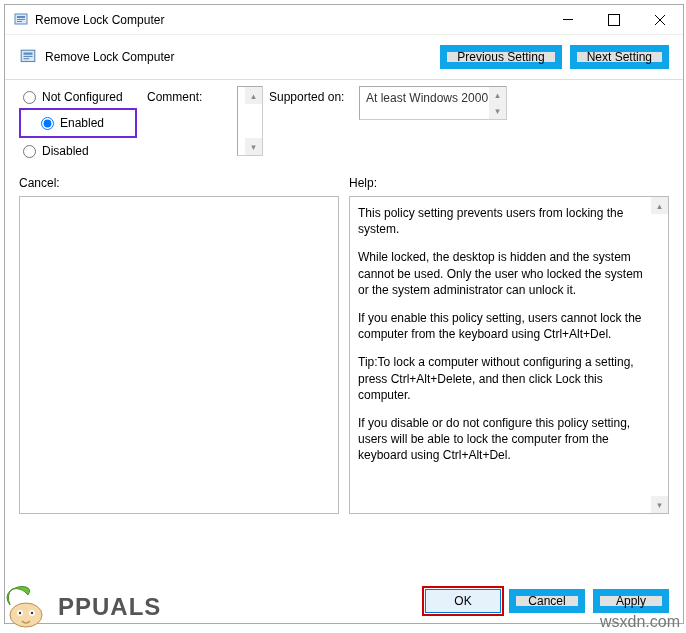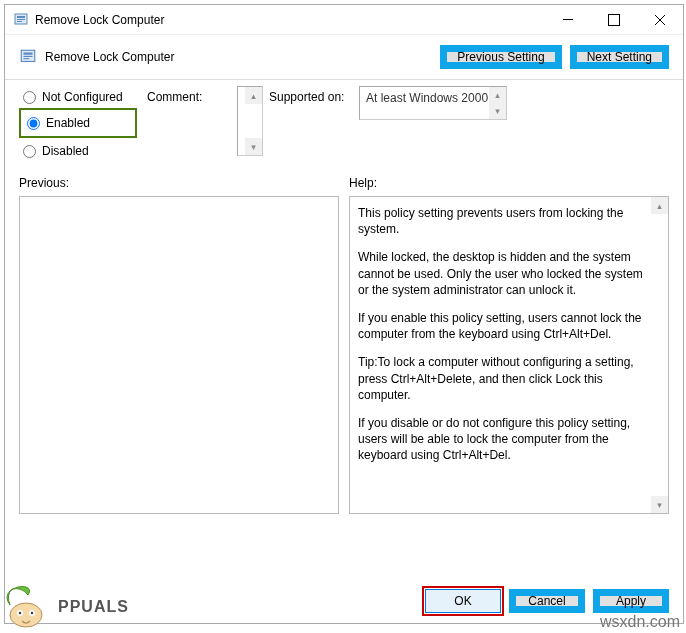--- a/index.html
+++ b/index.html
@@ -21,21 +21,21 @@
     .header-title { font-size: 12px; }
     .header-buttons { display: flex; gap: 8px; }
     .btn { min-width: 90px; height: 24px; background: #e1e1e1; border: 7px solid #0ea5e9; display: flex; align-items: center; justify-content: center; padding: 0 10px; cursor: default; }
 
     .divider { height: 1px; background: #ddd; margin: 4px 0 6px 0; }
 
     .config-row { display: flex; gap: 10px; padding: 0 14px; }
     .radio-col { width: 118px; padding-top: 0; }
     .radio-opt { display: flex; align-items: center; gap: 6px; padding: 4px 4px; }
     .radio-opt input { width: 13px; height: 13px; }
-    .enabled-highlight { border: 2px solid #4d7c0f; margin: 0 0 2px 0; padding: 2px 2px; }
+    .enabled-highlight { border: 2px solid #6d28d9; margin: 0 0 2px 0; padding: 2px 16px; }
 
     .comment-col { flex: 1; display: flex; flex-direction: row; gap: 6px; }
     .labeled-row { display: flex; gap: 10px; }
     .labeled-row .lbl { width: 80px; text-align: left; padding-top: 4px; }
     .text-region { flex: 1; border: 1px solid #ccc; border-top-color: #aaa; border-left-color: #aaa; position: relative; background: #fff; }
     .text-region.comment { height: 70px; }
     .text-region.supported { height: 34px; }
     .text-region .inner-text { padding: 4px 18px 4px 6px; color: #333; }
     .scroll-arrows { position: absolute; right: 0; top: 0; bottom: 0; width: 17px; display: flex; flex-direction: column; justify-content: space-between; }
     .scroll-arrow { width: 17px; height: 17px; background: #f0f0f0; display: flex; align-items: center; justify-content: center; color: #888; font-size: 9px; }
@@ -46,21 +46,21 @@
     .panel { flex: 1; border: 1px solid #bbb; background: #fff; overflow: hidden; position: relative; }
     .help-panel .inner { padding: 8px 22px 8px 8px; line-height: 1.35; }
     .help-panel .inner p { margin-bottom: 12px; }
     .help-panel .scroll-arrows { background: transparent; }
 
     .footer { position: absolute; bottom: 10px; right: 14px; display: flex; gap: 8px; }
     .btn-ok-highlight { outline: 2px solid #c00; outline-offset: 1px; border: 1px solid #0078d7; background: #e5f1fb; }
 
     .watermark { position: absolute; bottom: 4px; left: 2px; display: flex; align-items: center; gap: 2px; color: #555; pointer-events: none; }
     .watermark .logo { width: 54px; height: 44px; position: relative; }
-    .watermark .brand { font-size: 16px; font-weight: 700; color: #555; letter-spacing: 1px; }
+    .watermark .brand { font-size: 24px; font-weight: 700; color: #555; letter-spacing: 1px; }
   </style>
 </head>
 <body>
 
 <div class="window">
 
   <div class="titlebar">
     <div class="titlebar-left">
       <span class="titlebar-icon">
         <svg width="16" height="16" viewBox="0 0 16 16">
@@ -140,21 +140,21 @@
             <div class="scroll-arrow">▴</div>
             <div class="scroll-arrow">▾</div>
           </div>
         </div>
       </div>
     </div>
   </div>
 
   <div class="lower">
     <div class="lower-col">
-      <div class="col-label">Previous:</div>
+      <div class="col-label">Cancel:</div>
       <div class="panel"></div>
     </div>
     <div class="lower-col">
       <div class="col-label">Help:</div>
       <div class="panel help-panel">
         <div class="inner">
           <p>This policy setting prevents users from locking the system.</p>
           <p>While locked, the desktop is hidden and the system cannot be used. Only the user who locked the system or the system administrator can unlock it.</p>
           <p>If you enable this policy setting, users cannot lock the computer from the keyboard using Ctrl+Alt+Del.</p>
           <p>Tip:To lock a computer without configuring a setting, press Ctrl+Alt+Delete, and then click Lock this computer.</p>

